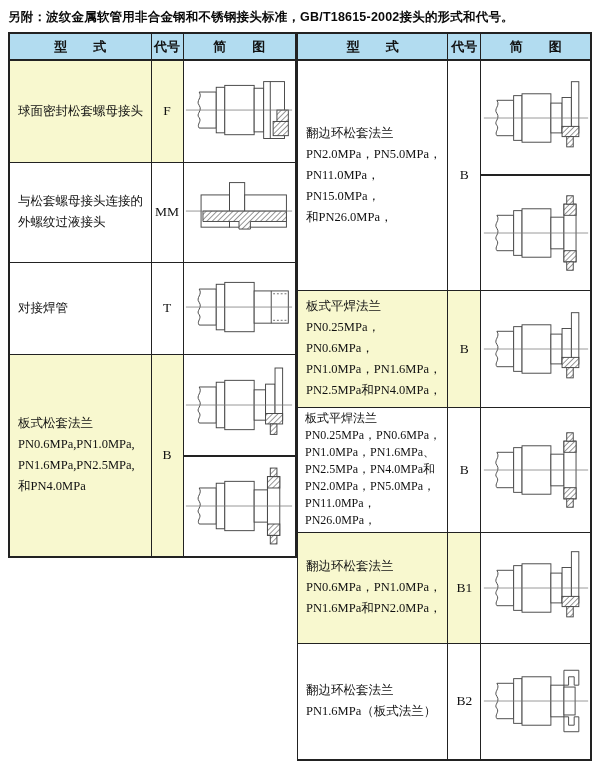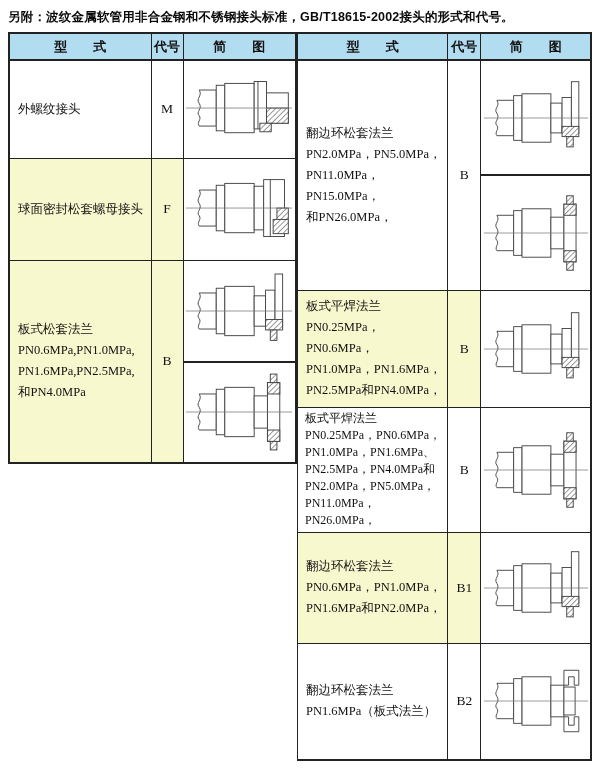--- a/index.html
+++ b/index.html
@@ -124,40 +124,51 @@
         <col style="width:142px">
         <col style="width:32px">
         <col style="width:113px">
       </colgroup>
     <tbody>
     <tr>
       <th>型　　式</th>
       <th>代号</th>
       <th>简　　图</th>
     </tr>
-    <tr style="height:98px">
-      <td class="type">外螺纹接头</td>
-      <td class="code">M</td>
-      <td class="diag">
-        <svg class="d" width="110" height="82" viewBox="2 2 116 84">
-          <use href="#g-stub"></use>
-              <use href="#g-body"></use>
-              <use href="#v-m"></use>
-              <use href="#g-cl"></use>
-        </svg>
-      </td>
-    </tr>
     <tr style="height:102px">
       <td class="type hl">球面密封松套螺母接头</td>
       <td class="code hl">F</td>
       <td class="diag">
         <svg class="d" width="110" height="82" viewBox="2 2 116 84">
           <use href="#g-stub"></use>
               <use href="#g-body"></use>
               <use href="#v-f"></use>
+              <use href="#g-cl"></use>
+        </svg>
+      </td>
+    </tr>
+    <tr style="height:100px">
+      <td class="type">与松套螺母接头连接的
+外螺纹过液接头</td>
+      <td class="code">MM</td>
+      <td class="diag">
+        <svg class="d" width="110" height="82" viewBox="2 2 116 84">
+          <use href="#v-mm"></use>
+              <use href="#g-cl"></use>
+        </svg>
+      </td>
+    </tr>
+    <tr style="height:92px">
+      <td class="type">对接焊管</td>
+      <td class="code">T</td>
+      <td class="diag">
+        <svg class="d" width="110" height="80" viewBox="2 3 116 82">
+          <use href="#g-stub"></use>
+              <use href="#g-body"></use>
+              <use href="#v-t"></use>
               <use href="#g-cl"></use>
         </svg>
       </td>
     </tr>
     <tr style="height:169px">
       <td class="type hl">板式松套法兰
 PN0.6MPa,PN1.0MPa,
 PN1.6MPa,PN2.5MPa,
 和PN4.0MPa</td>
       <td class="code hl">B</td>

